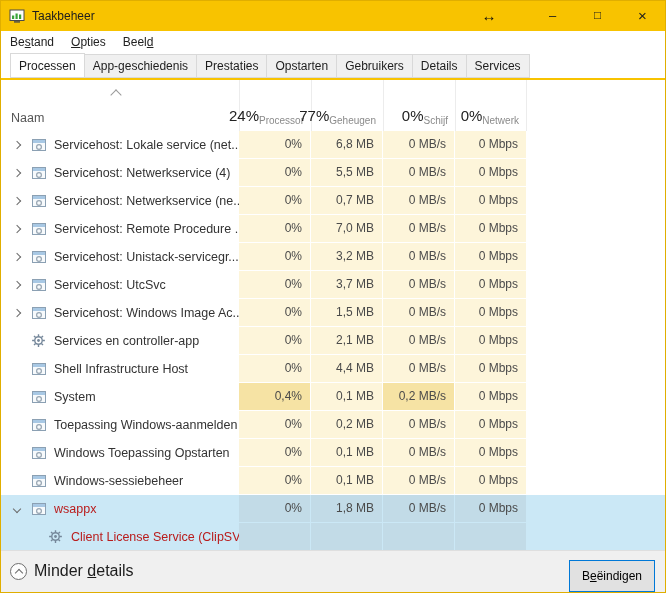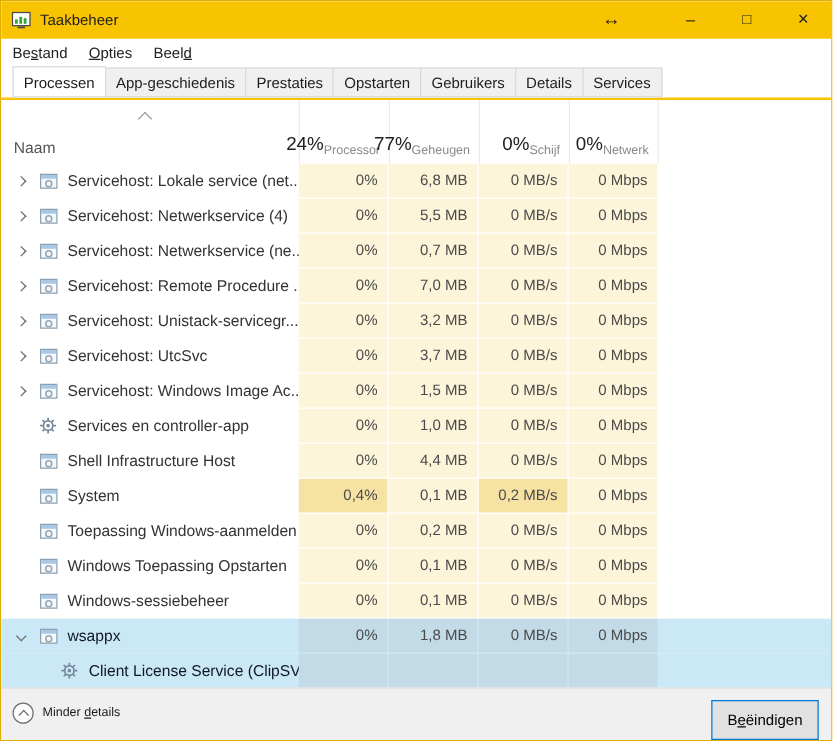--- a/index.html
+++ b/index.html
@@ -45,24 +45,24 @@
   .proc-icon{position:absolute;left:30px;top:6px;width:16px;height:16px;}
   .proc-name{position:absolute;left:53px;top:0;line-height:28px;font-size:12.5px;color:#333;white-space:nowrap;}
   .row.child .proc-icon{left:47px;}
   .row.child .proc-name{left:70px;}
   .cell{position:absolute;top:0;height:27px;line-height:27px;width:71px;box-sizing:border-box;
     text-align:right;padding-right:8px;font-size:12px;color:#4a4a4a;background:#fdf5da;}
   .c0{left:238px}.c1{left:310px}.c2{left:382px}.c3{left:454px}
   .cell.hot{background:#f6e3a4;}
   .row.selected{background:#cbe8f6;}
   .row.selected .cell{background:#c2dbe7;}
-  .row.selected .proc-name{color:#0f172a;}
+  .row.selected .proc-name{color:#b91c1c;}
   
   .footer{position:absolute;left:0;right:0;bottom:0;height:41px;background:#f0f0f0;border-top:1px solid #dfdfdf;}
-  .details-toggle{position:absolute;left:9px;top:11px;display:flex;align-items:center;font-size:10px;color:#1d1d1d;cursor:default;}
+  .details-toggle{position:absolute;left:9px;top:11px;display:flex;align-items:center;font-size:16px;color:#1d1d1d;cursor:default;}
   .circle{width:17px;height:17px;box-sizing:border-box;border:1px solid #6e6e6e;border-radius:50%;
     display:flex;align-items:center;justify-content:center;margin-right:7px;background:#fdfdfd;}
   .toggle-label u,.menu-item u,.end-btn u{text-decoration:underline;}
   .end-btn{position:absolute;right:10px;top:9px;height:32px;min-width:84px;background:#e1e1e1;
     border:1px solid #0078d7;font-size:12px;font-family:Liberation Sans, sans-serif;color:#000;padding:0 12px;cursor:default;}
 </style>
 </head>
 <body>
 
 <div class="window">
@@ -231,21 +231,21 @@
       <div class="row">
         <span class="proc-icon"><svg width="15" height="15" viewBox="0 0 16 16">
             <g fill="none" stroke="#75879a" stroke-width="1.5">
               <circle cx="8" cy="8" r="4"></circle>
               <path d="M8 1.2v2.3M8 12.5v2.3M1.2 8h2.3M12.5 8h2.3M3.2 3.2l1.7 1.7M11.1 11.1l1.7 1.7M12.8 3.2l-1.7 1.7M4.9 11.1l-1.7 1.7"></path>
             </g>
             <circle cx="8" cy="8" r="1.5" fill="#75879a"></circle>
           </svg></span>
         <span class="proc-name">Services en controller-app</span>
         <span class="cell c0">0%</span>
-        <span class="cell c1">1,0 MB</span>
+        <span class="cell c1">2,1 MB</span>
         <span class="cell c2">0 MB/s</span>
         <span class="cell c3">0 Mbps</span>
       </div>
       <div class="row">
         <span class="proc-icon"><svg width="16" height="16" viewBox="0 0 16 16">
             <rect x="1.5" y="2.5" width="13" height="11" fill="#f7fafc" stroke="#8ba0b3"></rect>
             <rect x="2" y="3" width="12" height="3" fill="#a8c8e4"></rect>
             <circle cx="8" cy="10" r="2.4" fill="none" stroke="#97a5b2" stroke-width="1.2"></circle>
           </svg></span>
         <span class="proc-name">Shell Infrastructure Host</span>

